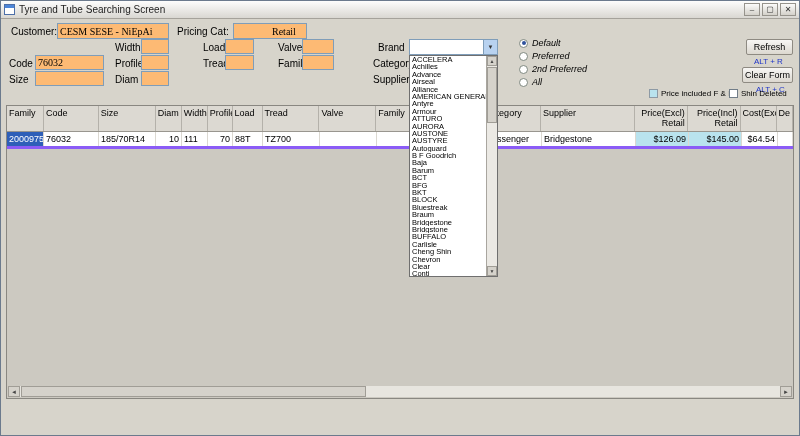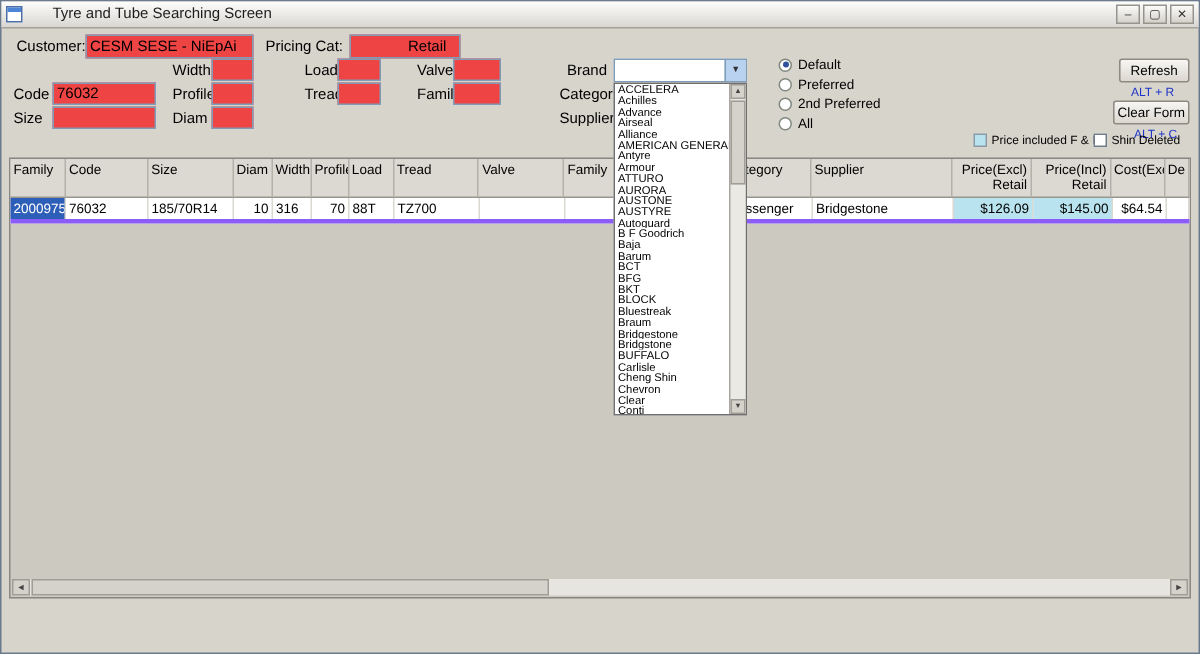--- a/index.html
+++ b/index.html
@@ -2,45 +2,45 @@
 <html style="--price-highlight: #b9e3ee; --selection: #2e5fb8;"><head>
 <meta charset="utf-8">
 <style>
   * { margin:0; padding:0; box-sizing:border-box; }
   html,body { width:800px; height:436px; overflow:hidden; font-family:"Liberation Sans", sans-serif; }
   .window { position:relative; width:800px; height:436px; background:#d7d4cb; border:1px solid #6b7a8d; }
 
   
   .titlebar { position:absolute; left:0; top:0; right:0; height:18px;
     background:linear-gradient(#fdfdfc,#d9d7d2); border-bottom:1px solid #a5a29b;
-    display:flex; align-items:center; padding:0 3px;gap:16px; }
+    display:flex; align-items:center; padding:0 3px; }
   .app-icon { width:11px; height:11px; margin-right:4px; border:1px solid #4d6fa8; background:#fff; position:relative; flex:0 0 auto; }
   .app-icon-bar { position:absolute; left:0; top:0; right:0; height:3px; background:#4d86d8; }
   .title-text { font-size:10px; color:#1c1c1c; flex:1 1 auto; white-space:nowrap; overflow:hidden; }
   .win-btns { display:flex; }
   .win-btn { width:16px; height:13px; margin-left:2px; background:linear-gradient(#fbfbfa,#d4d1ca);
     border:1px solid #96938c; font-size:8px; line-height:11px; text-align:center; color:#333; }
 
   .lbl { position:absolute; font-size:10px; color:#000; white-space:nowrap; }
-  .tb { position:absolute; height:16px; background:#ef4444; border:1px solid #7f9db9; font-size:10px;
-    padding:0 2px; font-family:Liberation Sans, sans-serif; color:#000; }
+  .tb { position:absolute; height:16px; background:#fdba74; border:1px solid #7f9db9; font-size:10px;
+    padding:0 2px; font-family:Liberation Serif, serif; color:#000; }
   .combo { position:absolute; height:16px; background:#fff; border:1px solid #7f9db9; }
   .combo-val { position:absolute; left:2px; top:1px; right:15px; font-size:9px; overflow:hidden; white-space:nowrap; }
   .combo-btn { position:absolute; right:0; top:0; bottom:0; width:14px;
     background:linear-gradient(#f2f1ef,#cfccc5); border-left:1px solid #7f9db9;
     display:flex; align-items:center; justify-content:center; font-size:6px; color:#333; }
   .combo-btn.active { background:#b8d2f0; }
 
   .btn { position:absolute; background:linear-gradient(#f7f6f4,#dcd8d0); border:1px solid #8e8a82;
     border-radius:2px; font-size:9px; font-family:"Liberation Sans", sans-serif; color:#000; padding:0; cursor:default; }
   .shortcut { position:absolute; font-size:8px; color:#1f34c8; white-space:nowrap; }
 
   
   .radio-group { position:absolute; display:flex; flex-direction:column; }
-  .radio-row { display:flex; align-items:center; height:12px; margin-bottom:1px; }
+  .radio-row { display:flex; align-items:center; height:12px; margin-bottom:1px;font-style:italic; }
   .radio-circle { width:9px; height:9px; border-radius:50%; border:1px solid #808880; background:#fff;
     margin-right:4px; display:flex; align-items:center; justify-content:center; flex:0 0 auto; }
   .radio-dot { width:4px; height:4px; border-radius:50%; background:#30529c; opacity:0; }
   .radio-row[data-selected="true"] .radio-dot { opacity:1; }
   .radio-label { font-size:9px; white-space:nowrap; }
 
   
   .legend { position:absolute; display:flex; align-items:center; }
   .legend-box { width:9px; height:9px; background:var(--price-highlight,#b9e3ee); border:1px solid #8d9aa5; margin-right:3px; flex:0 0 auto; }
   .check-box { width:9px; height:9px; background:#fff; border:1px solid #717d88; margin-right:3px; flex:0 0 auto; }
@@ -204,21 +204,21 @@
       <div class="hcell c13 num">Price(Excl) Retail</div>
       <div class="hcell c14 num">Price(Incl) Retail</div>
       <div class="hcell c15 num">Cost(Excl)</div>
       <div class="hcell c16">De</div>
     </div>
     <div class="grid-row">
       <div class="cell c0 sel">2000975</div>
       <div class="cell c1">76032</div>
       <div class="cell c2">185/70R14</div>
       <div class="cell c3 num">10</div>
-      <div class="cell c4">316</div>
+      <div class="cell c4">111</div>
       <div class="cell c5 num">70</div>
       <div class="cell c6">88T</div>
       <div class="cell c7">TZ700</div>
       <div class="cell c8"></div>
       <div class="cell c9"></div>
       <div class="cell c10"></div>
       <div class="cell c11">Passenger</div>
       <div class="cell c12">Bridgestone</div>
       <div class="cell c13 num hl">$126.09</div>
       <div class="cell c14 num hl">$145.00</div>

